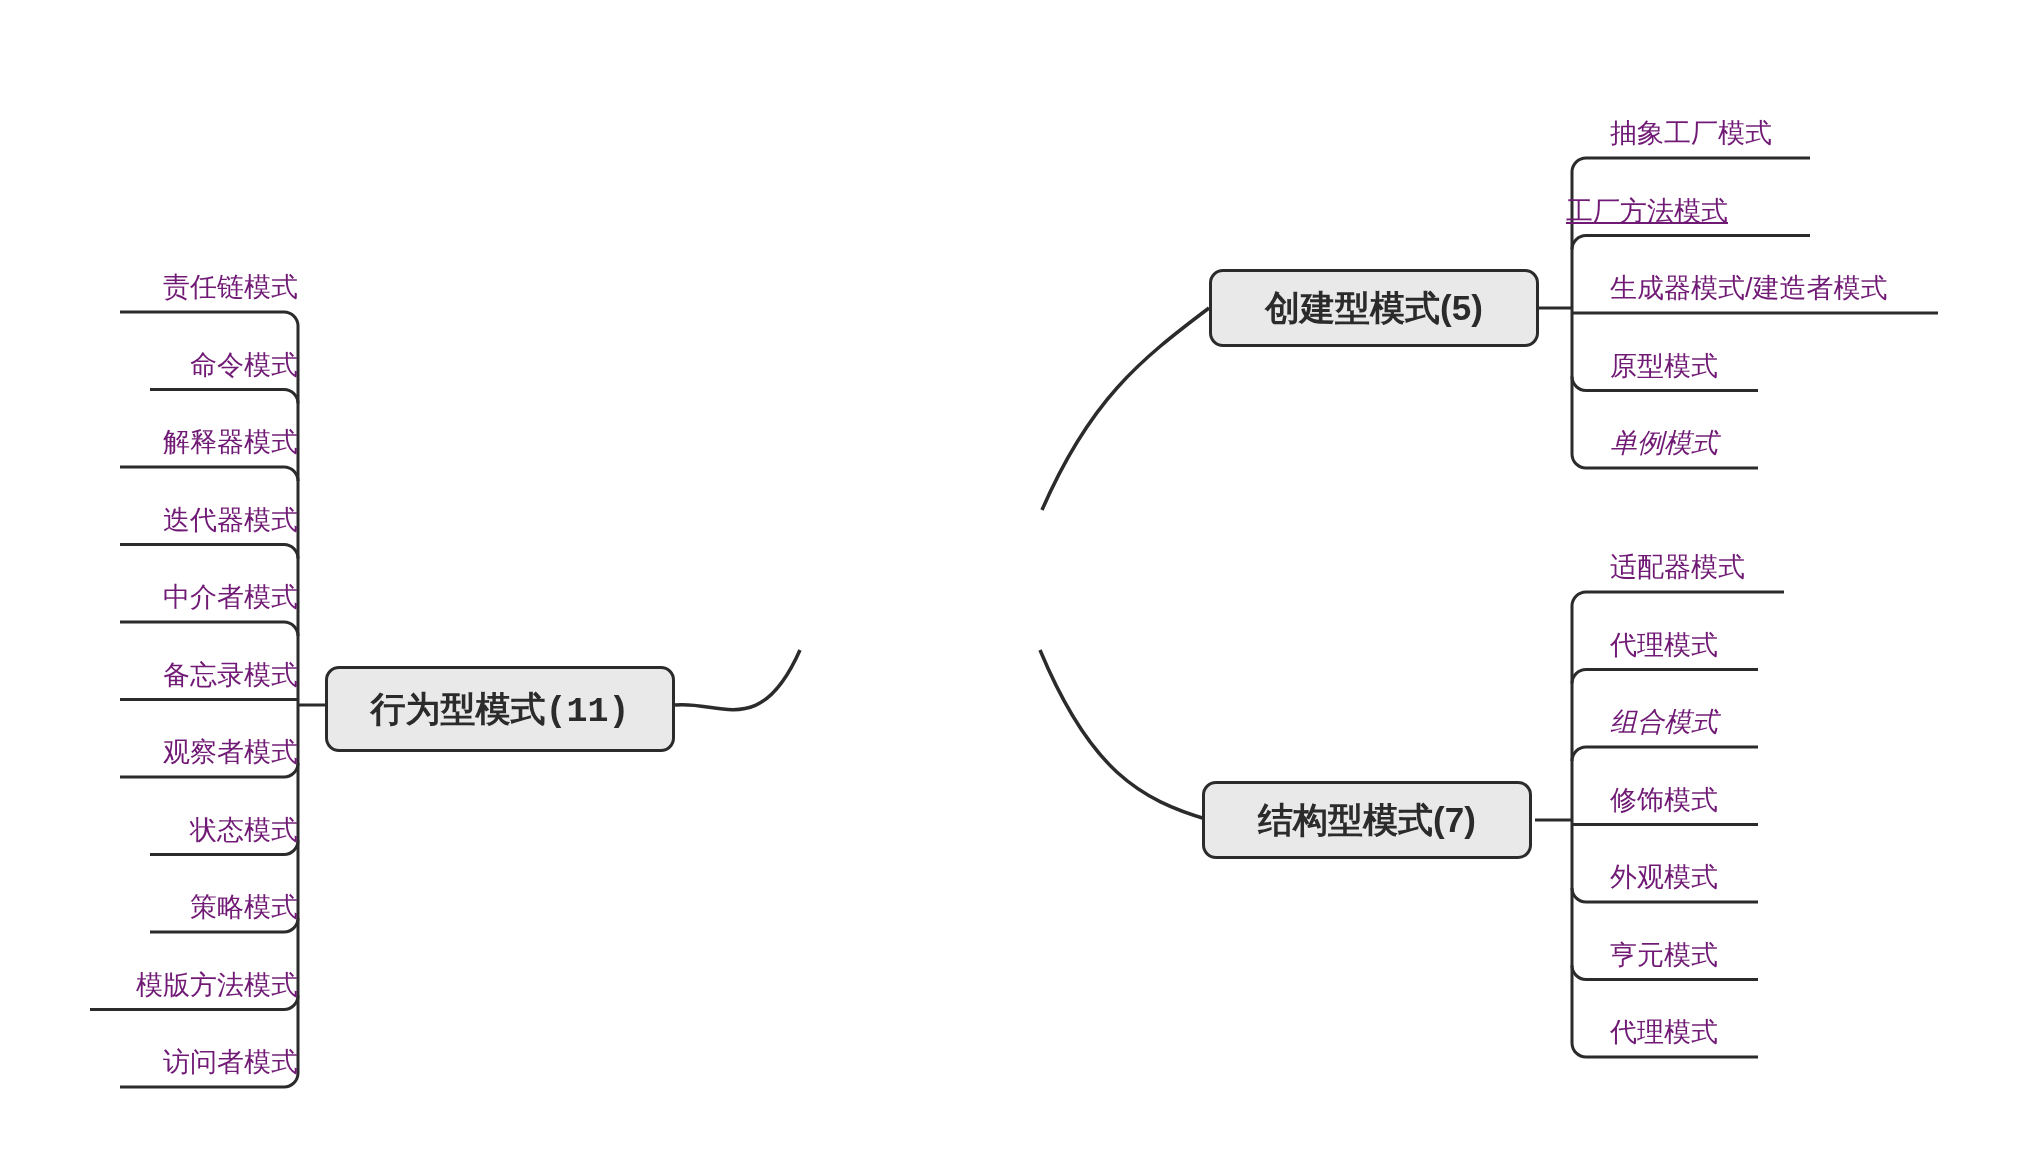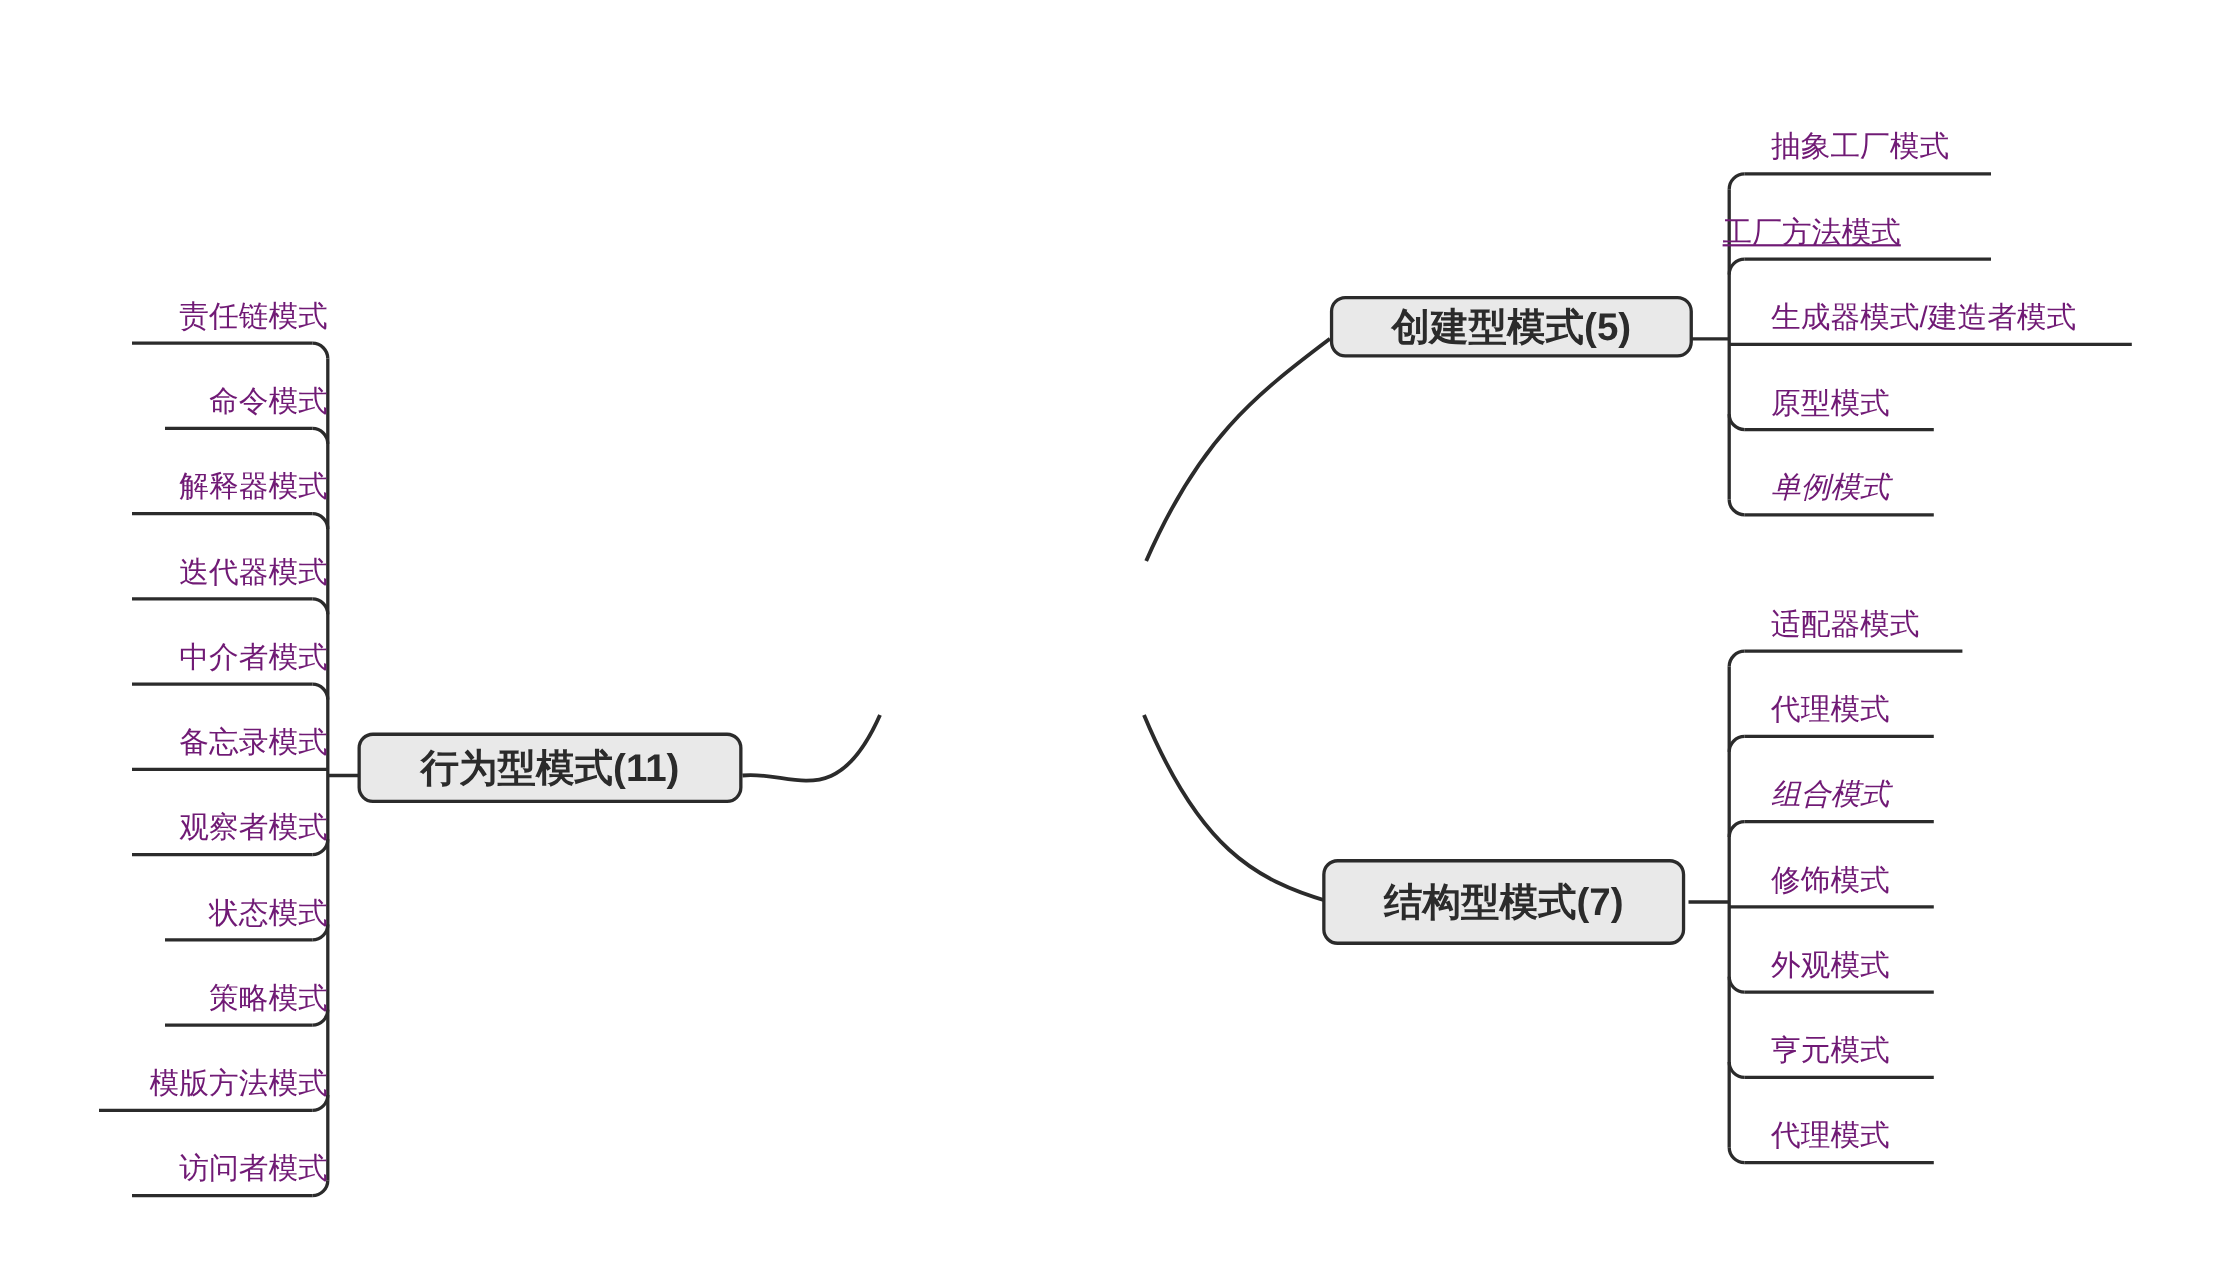--- a/index.html
+++ b/index.html
@@ -126,29 +126,29 @@
         <path d="M 1040 650 C 1090 770, 1140 800, 1209 820" stroke="#2b2b2b" stroke-width="3.5" fill="none"></path>
         <path d="M 1042 510 C 1090 400, 1140 360, 1209 308" stroke="#2b2b2b" stroke-width="3.5" fill="none"></path>
         <path d="M 800 650 C 760 740, 720 700, 675 705" stroke="#2b2b2b" stroke-width="3.5" fill="none"></path>
       </g>
   </svg>
 
   <div class="root-node" style="left:770px; top:510px; width:343px; height:140px; font-size:52px;">
     <span>设计模式</span>
   </div>
 
-  <div class="cat-node" style="left:1209px; top:269px; width:330px; height:56px;">
+  <div class="cat-node" style="left:1209px; top:269px; width:330px; height:78px;">
     <span>创建型模式(5)</span>
   </div>
 
   <div class="cat-node" style="left:1202px; top:781px; width:330px; height:78px;">
     <span>结构型模式(7)</span>
   </div>
 
-  <div class="cat-node" style="left:325px; top:666px; width:350px; height:64px;">
+  <div class="cat-node" style="left:325px; top:666px; width:350px; height:86px;font-family:Liberation Mono, monospace;">
     <span>行为型模式(11)</span>
   </div>
 
   <div id="leaf-layer">
       <div class="leaf left" style="top: 274px; right: 1727px;">责任链模式</div>
       <div class="leaf left" style="top: 351.5px; right: 1727px;">命令模式</div>
       <div class="leaf left" style="top: 429px; right: 1727px;">解释器模式</div>
       <div class="leaf left" style="top: 506.5px; right: 1727px;">迭代器模式</div>
       <div class="leaf left" style="top: 584px; right: 1727px;">中介者模式</div>
       <div class="leaf left" style="top: 661.5px; right: 1727px;">备忘录模式</div>

